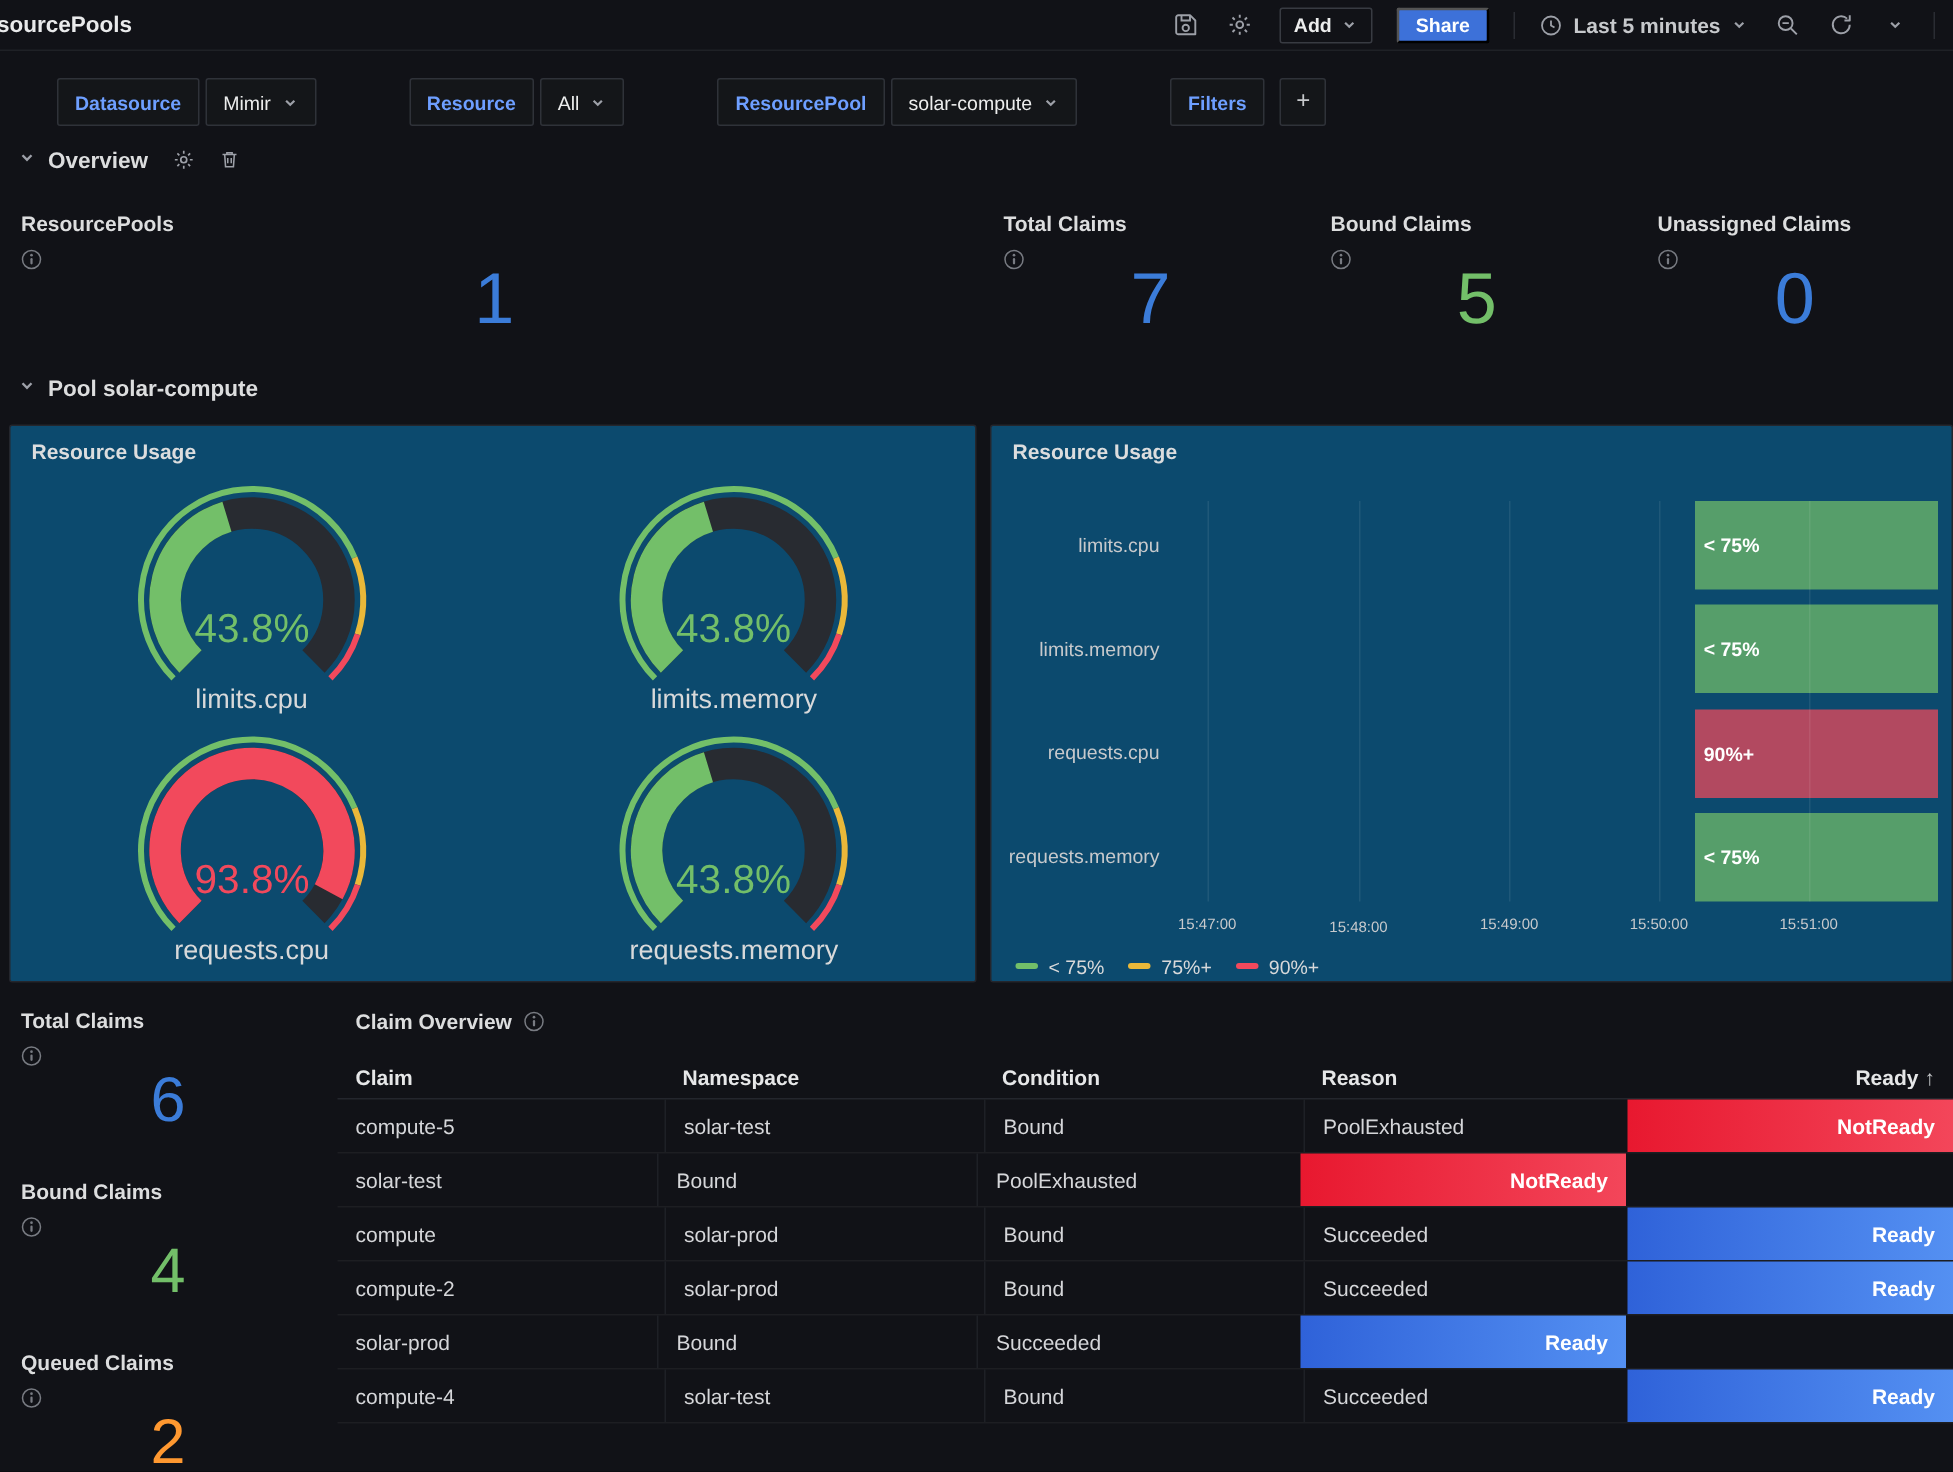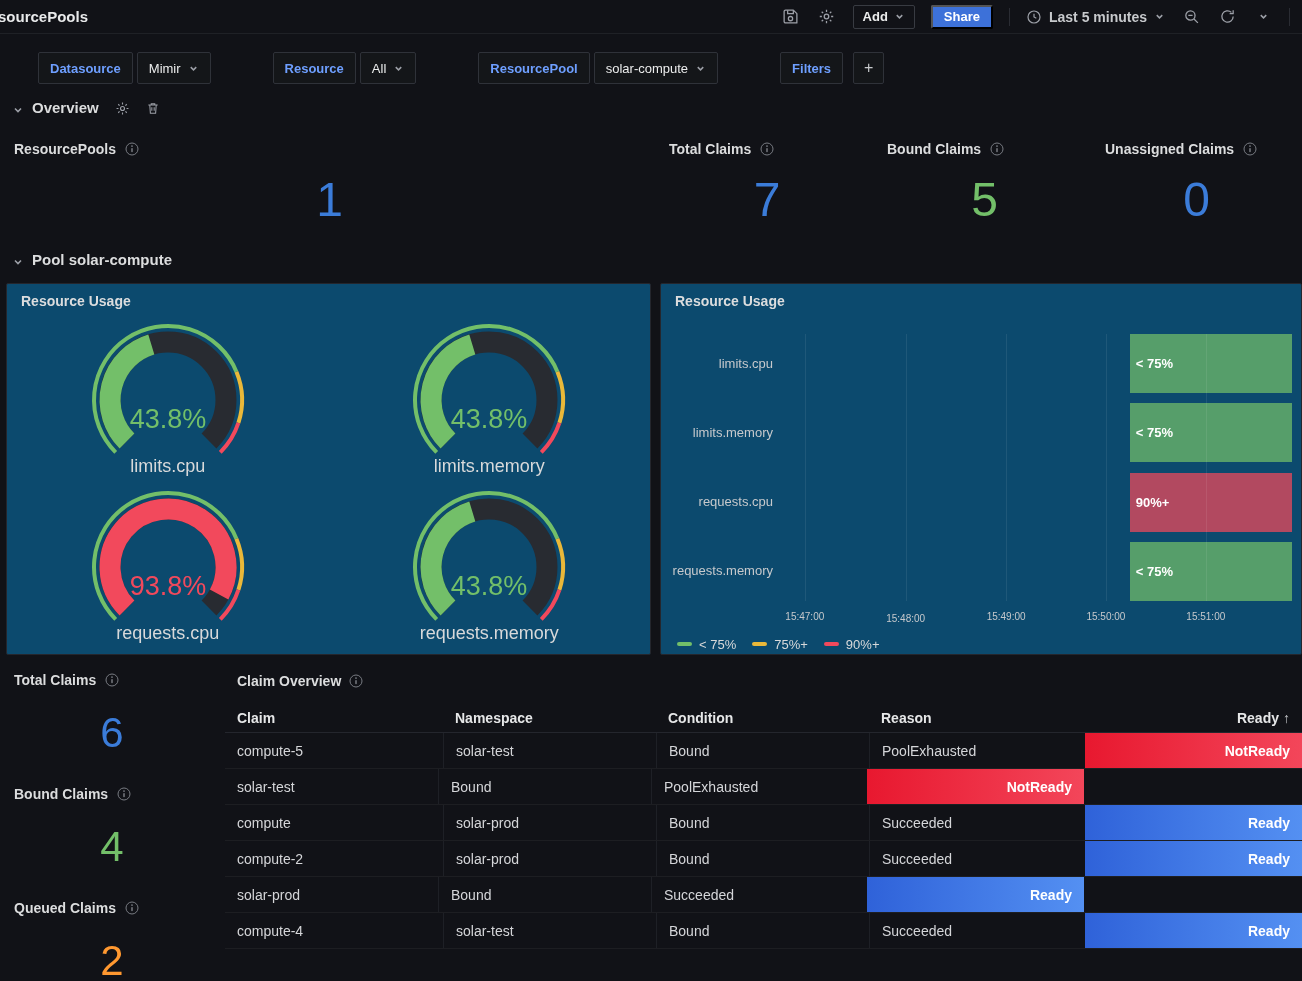--- a/index.html
+++ b/index.html
@@ -24,29 +24,29 @@
   
   .filterbar{position:absolute;top:52px;left:14px;display:flex;align-items:center;}
   .pill{height:32px;display:flex;align-items:center;padding:0 11px;border:1px solid #2f3239;
         border-radius:2px;background:#141619;font-size:13px;box-sizing:border-box;}
   .pill.lbl{font-weight:600;margin-left:24px;}
   .pill.val{color:#eceded;font-weight:500;gap:7px;margin-left:4px;}
   .fgroup{display:flex;margin-right:38px;}
   .pill.plus{margin-left:10px;color:#c7c9cc;font-size:16px;padding:0 10px;}
 
   
-  .rowhdr{position:absolute;display:flex;align-items:flex-end;gap:8px;font-size:15px;font-weight:600;color:#dcddde;}
+  .rowhdr{position:absolute;display:flex;align-items:flex-start;gap:8px;font-size:15px;font-weight:600;color:#dcddde;}
   .rowhdr .chev{color:#9da0a8}
   .rowhdr .hicon{margin-left:8px;cursor:pointer;}
 
   
   .panel{position:absolute;box-sizing:border-box;background:#0c4a6e;}
   .panel.bordered{border:1px solid #24262d;border-radius:2px;}
   .ptitle{display:flex;align-items:center;gap:8px;font-size:14px;font-weight:600;color:#dcddde;}
-  .stat-label{position:absolute;display:flex;align-items:center;gap:9px;font-size:14px;font-weight:600;color:#dcddde;white-space:nowrap;}
+  .stat-label{position:absolute;display:flex;align-items:flex-start;gap:9px;font-size:14px;font-weight:600;color:#dcddde;white-space:nowrap;flex-direction:column;}
   .stat-value{position:absolute;left:0;right:0;text-align:center;font-size:48px;font-weight:500;line-height:1;}
   .stat-value.small{font-size:42px;}
 
   
   .gauge-grid{position:absolute;left:0;right:0;top:32px;bottom:4px;display:grid;
               grid-template-columns:1fr 1fr;grid-template-rows:1fr 1fr;}
   .gauge-cell{display:flex;flex-direction:column;align-items:center;justify-content:center;}
   .gauge-label{font-size:18px;color:#d8d9da;margin-top:0px;}
 
   

